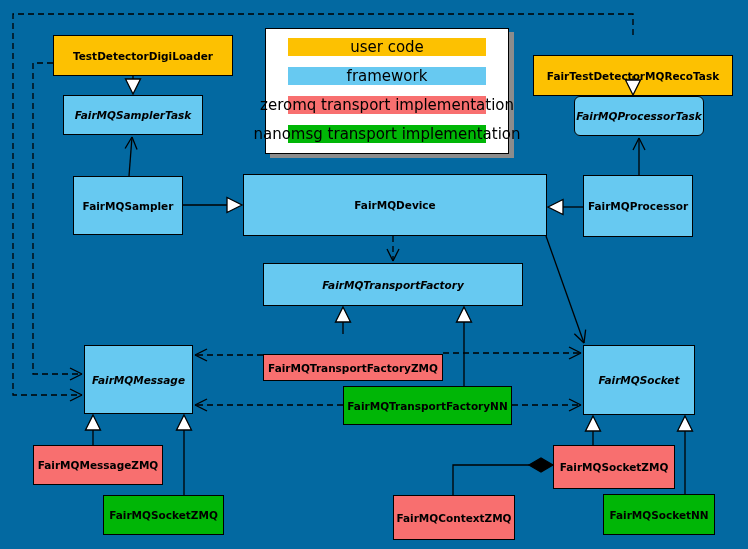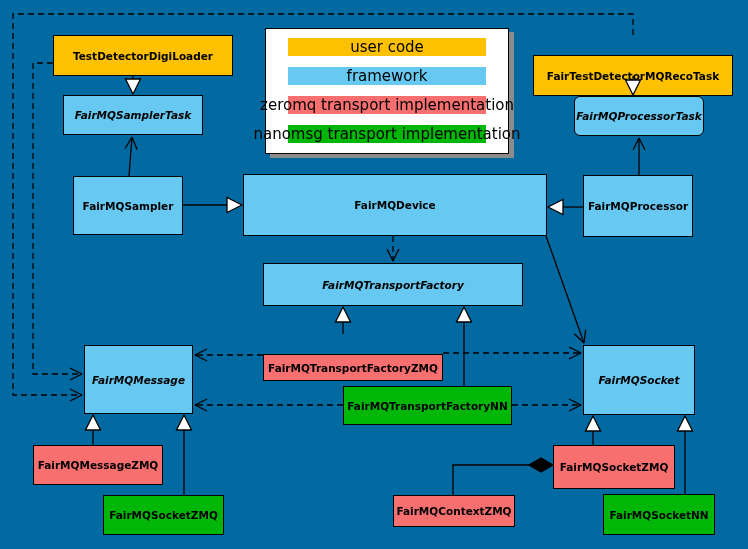--- a/index.html
+++ b/index.html
@@ -48,21 +48,21 @@
       <div class="node" style="left: 243px; top: 174px; width: 304px; height: 62px; background: rgb(103, 201, 241); border-color: rgb(0, 0, 0);">FairMQDevice</div>
       <div class="node" style="left: 583px; top: 175px; width: 110px; height: 62px; background: rgb(103, 201, 241); border-color: rgb(0, 0, 0);">FairMQProcessor</div>
       <div class="node abstract" style="left: 263px; top: 263px; width: 260px; height: 43px; background: rgb(103, 201, 241); border-color: rgb(0, 0, 0);">FairMQTransportFactory</div>
       <div class="node" style="left: 263px; top: 334px; width: 180px; height: 27px; background: rgb(248, 111, 111); border-color: rgb(0, 0, 0); margin-top: 20px;">FairMQTransportFactoryZMQ</div>
       <div class="node" style="left: 343px; top: 386px; width: 169px; height: 39px; background: rgb(0, 182, 6); border-color: rgb(0, 0, 0);">FairMQTransportFactoryNN</div>
       <div class="node abstract" style="left: 84px; top: 345px; width: 109px; height: 69px; background: rgb(103, 201, 241); border-color: rgb(0, 0, 0);">FairMQMessage</div>
       <div class="node abstract" style="left: 583px; top: 345px; width: 112px; height: 70px; background: rgb(103, 201, 241); border-color: rgb(0, 0, 0); text-align: right;">FairMQSocket</div>
       <div class="node" style="left: 33px; top: 445px; width: 130px; height: 40px; background: rgb(248, 111, 111); border-color: rgb(0, 0, 0);">FairMQMessageZMQ</div>
       <div class="node" style="left: 103px; top: 495px; width: 121px; height: 40px; background: rgb(0, 182, 6); border-color: rgb(0, 0, 0);">FairMQSocketZMQ</div>
       <div class="node" style="left: 553px; top: 445px; width: 122px; height: 44px; background: rgb(248, 111, 111); border-color: rgb(0, 0, 0);">FairMQSocketZMQ</div>
-      <div class="node" style="left: 393px; top: 495px; width: 122px; height: 32px; background: rgb(248, 111, 111); border-color: rgb(0, 0, 0);">FairMQContextZMQ</div>
+      <div class="node" style="left: 393px; top: 495px; width: 122px; height: 45px; background: rgb(248, 111, 111); border-color: rgb(0, 0, 0);">FairMQContextZMQ</div>
       <div class="node" style="left: 603px; top: 494px; width: 112px; height: 41px; background: rgb(0, 182, 6); border-color: rgb(0, 0, 0);">FairMQSocketNN</div>
     </div>
   <svg id="edges-layer" width="748" height="549" viewBox="0 0 748 549" xmlns="http://www.w3.org/2000/svg">
       <g>
         <polygon points="133,94 125.5,79 140.5,79" fill="#ffffff" stroke="#000000" stroke-width="1.3"></polygon>
         <polyline points="133,76 133,79" fill="none" stroke="#000000" stroke-width="1.3"></polyline>
       </g>
       <g>
         <polygon points="633,95 625.5,80 640.5,80" fill="#ffffff" stroke="#000000" stroke-width="1.3"></polygon>
         <polyline points="633,76 633,80" fill="none" stroke="#000000" stroke-width="1.3"></polyline>

